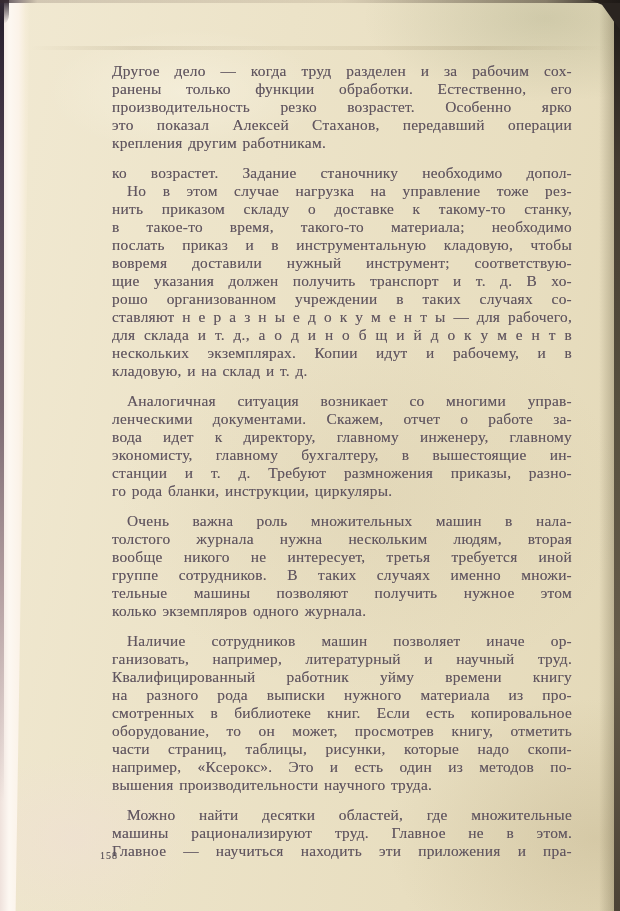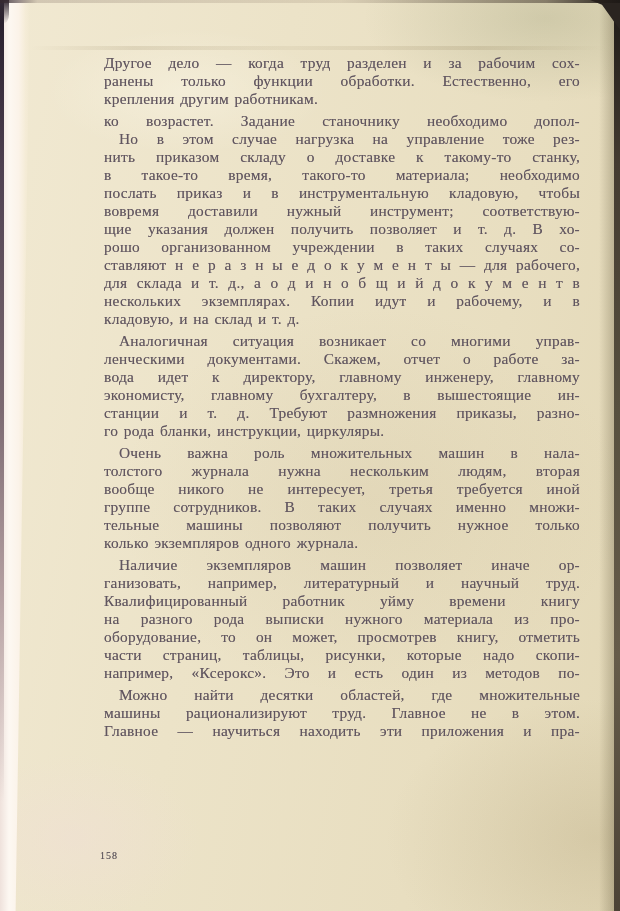--- a/index.html
+++ b/index.html
@@ -71,21 +71,21 @@
   
   .text-block {
     position: absolute; left: 100px; top: 50px; width: 484px;
     color: #615660;
     font-size: 15.4px;
     line-height: 18px;
     letter-spacing: 0.25px;
     word-spacing: 1.5px;
     text-shadow: 0 0 0.6px rgba(97,86,96,0.55);
   }
-  .para { margin: 4px; }
+  .para { margin: 12px; }
   .line {
     text-align: justify;
     text-align-last: justify;
     white-space: normal;
     height: 18px;
     overflow: visible;
   }
   .line.first { text-indent: 15px; }
   .line.last-flush { text-align-last: left; }
   .page-number {
@@ -106,60 +106,64 @@
   <div class="corner-mark-tl"></div>
   <div class="edge-right-shade"></div>
   <div class="edge-right-dark"></div>
   <div class="corner-mark-tr"></div>
   <div class="edge-top"></div>
 
   <div class="text-block">
       <div class="para">
         <div class="line">Другое дело — когда труд разделен и за рабочим сох-</div>
         <div class="line">ранены только функции обработки. Естественно, его</div>
+        <div class="line">производительность резко возрастет. Особенно ярко</div>
+        <div class="line">это показал Алексей Стаханов, передавший операции</div>
         <div class="line last-flush">крепления другим работникам.</div>
       </div>
       <div class="para">
         <div class="line">ко возрастет. Задание станочнику необходимо допол-</div>
         <div class="line first">Но в этом случае нагрузка на управление тоже рез-</div>
         <div class="line">нить приказом складу о доставке к такому-то станку,</div>
         <div class="line">в такое-то время, такого-то материала; необходимо</div>
         <div class="line">послать приказ и в инструментальную кладовую, чтобы</div>
         <div class="line">вовремя доставили нужный инструмент; соответствую-</div>
-        <div class="line">щие указания должен получить позволяет и т. д. В хо-</div>
+        <div class="line">щие указания должен получить транспорт и т. д. В хо-</div>
         <div class="line">рошо организованном учреждении в таких случаях со-</div>
         <div class="line">ставляют н е р а з н ы е д о к у м е н т ы — для рабочего,</div>
         <div class="line">для склада и т. д., а о д и н о б щ и й д о к у м е н т в</div>
         <div class="line">нескольких экземплярах. Копии идут и рабочему, и в</div>
         <div class="line last-flush">кладовую, и на склад и т. д.</div>
       </div>
       <div class="para">
         <div class="line first">Аналогичная ситуация возникает со многими управ-</div>
         <div class="line">ленческими документами. Скажем, отчет о работе за-</div>
         <div class="line">вода идет к директору, главному инженеру, главному</div>
         <div class="line">экономисту, главному бухгалтеру, в вышестоящие ин-</div>
         <div class="line">станции и т. д. Требуют размножения приказы, разно-</div>
         <div class="line last-flush">го рода бланки, инструкции, циркуляры.</div>
       </div>
       <div class="para">
         <div class="line first">Очень важна роль множительных машин в нала-</div>
         <div class="line">толстого журнала нужна нескольким людям, вторая</div>
         <div class="line">вообще никого не интересует, третья требуется иной</div>
         <div class="line">группе сотрудников. В таких случаях именно множи-</div>
-        <div class="line">тельные машины позволяют получить нужное только</div>
+        <div class="line">тельные машины позволяют получить нужное этом</div>
         <div class="line last-flush">колько экземпляров одного журнала.</div>
       </div>
       <div class="para">
-        <div class="line first">Наличие экземпляров машин позволяет иначе ор-</div>
+        <div class="line first">Наличие сотрудников машин позволяет иначе ор-</div>
         <div class="line">ганизовать, например, литературный и научный труд.</div>
         <div class="line">Квалифицированный работник уйму времени книгу</div>
         <div class="line">на разного рода выписки нужного материала из про-</div>
+        <div class="line">смотренных в библиотеке книг. Если есть копировальное</div>
         <div class="line">оборудование, то он может, просмотрев книгу, отметить</div>
         <div class="line">части страниц, таблицы, рисунки, которые надо скопи-</div>
         <div class="line">например, «Ксерокс». Это и есть один из методов по-</div>
+        <div class="line last-flush">вышения производительности научного труда.</div>
       </div>
       <div class="para">
         <div class="line first">Можно найти десятки областей, где множительные</div>
         <div class="line">машины рационализируют труд. Главное не в этом.</div>
         <div class="line">Главное — научиться находить эти приложения и пра-</div>
       </div>
     </div>
 
   <div class="page-number">158</div>
 </div>

